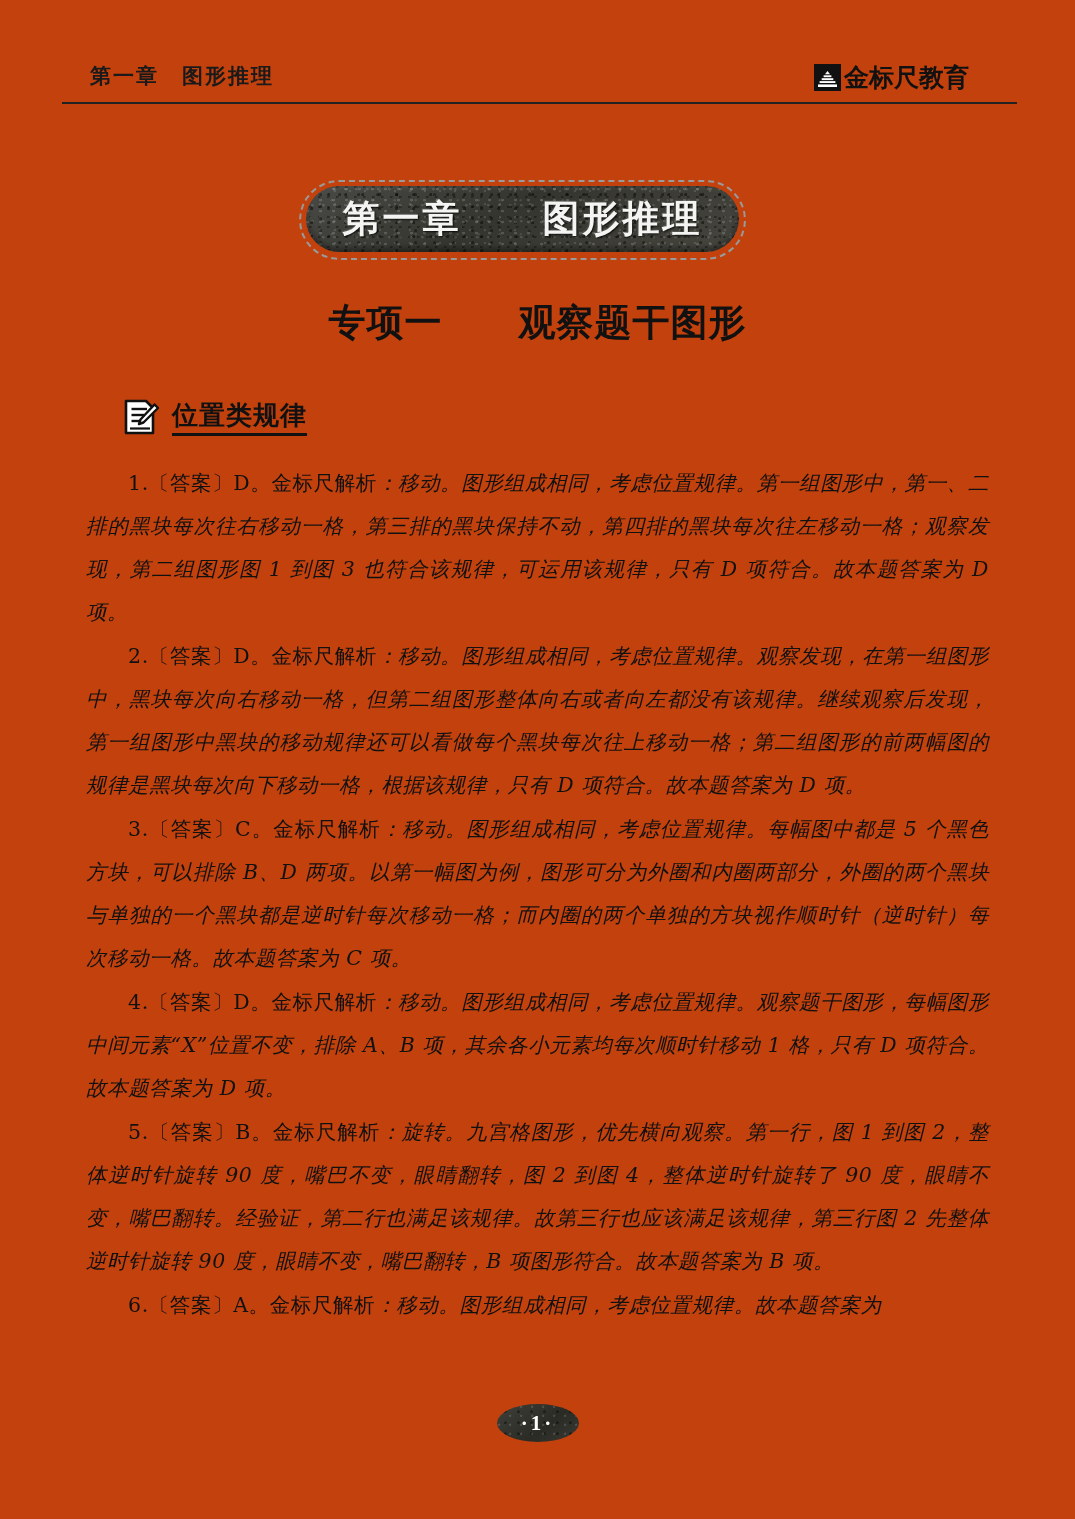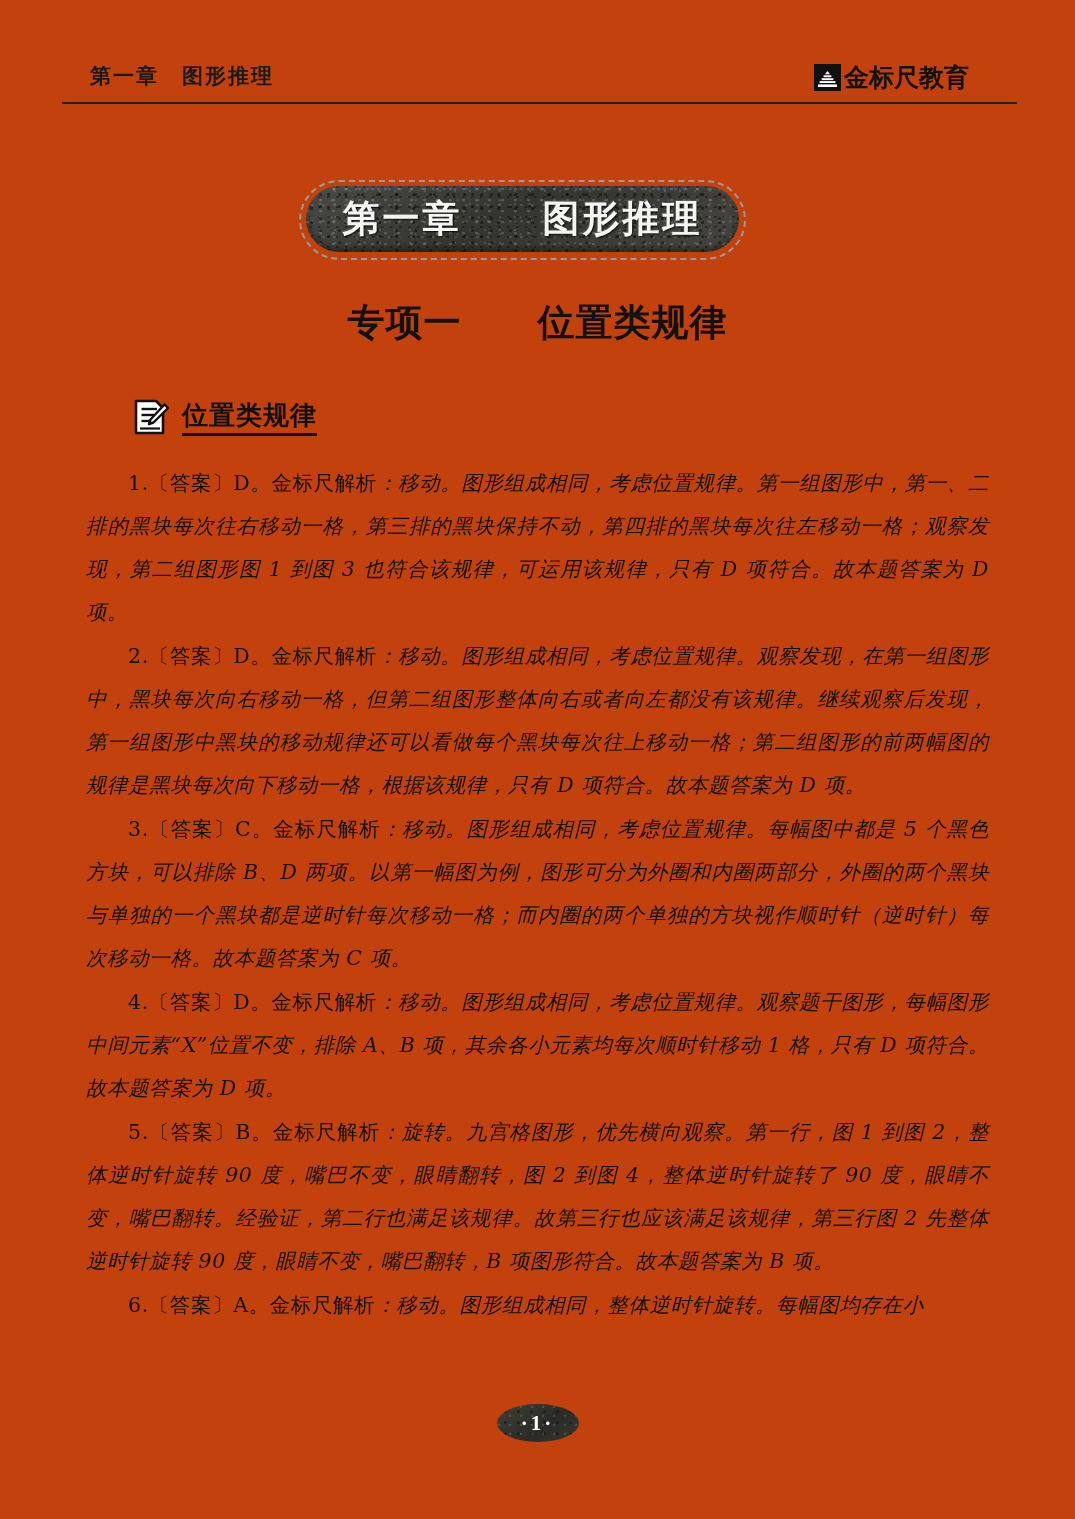--- a/index.html
+++ b/index.html
@@ -137,21 +137,21 @@
     font-size: 37px;
     font-weight: 700;
     letter-spacing: 1px;
     color: #111;
     white-space: pre;
   }
 
   
   .subsection {
     position: absolute;
-    left: 133px;
+    left: 123px;
     top: 398px;
     display: flex;
     align-items: flex-end;
   }
   .subsection-icon {
     width: 36px;
     height: 38px;
     margin-right: 13px;
     flex: none;
   }
@@ -248,21 +248,21 @@
     <div class="rh-rule"></div>
   </div>
 
   <div class="chapter-banner-wrap">
     <div class="banner-dash"></div>
     <div class="banner-body">
       <span class="banner-text">第一章　　图形推理</span>
     </div>
   </div>
 
-  <div class="section-title">专项一　　位置类规律</div>
+  <div class="section-title">专项一　　观察题干图形</div>
 
   <div class="subsection">
     <span class="subsection-icon">
       <svg width="36" height="38" viewBox="0 0 36 38" aria-hidden="true">
         <path d="M3 3 H23 L30 10 V35 H3 Z" fill="#fff" stroke="#111" stroke-width="2.6" stroke-linejoin="round"></path>
         <line x1="8.5" y1="11" x2="24" y2="11" stroke="#111" stroke-width="2.4"></line>
         <line x1="8.5" y1="17" x2="21" y2="17" stroke="#111" stroke-width="2.4"></line>
         <line x1="8.5" y1="23" x2="18" y2="23" stroke="#111" stroke-width="2.4"></line>
         <line x1="7" y1="30.5" x2="27" y2="30.5" stroke="#111" stroke-width="2.2"></line>
         <path d="M31.5 6.5 L35 10 L20.5 24.5 L16 26 L17.5 21.5 Z" fill="#fff" stroke="#111" stroke-width="2.4" stroke-linejoin="round"></path>
@@ -281,21 +281,21 @@
     <p class="para">
       <span class="plain">3.</span><b>〔答案〕</b><span class="plain">C</span><span class="plain">。</span><b>金标尺解析</b><span>：移动。图形组成相同，考虑位置规律。每幅图中都是 5 个黑色方块，可以排除 B、D 两项。以第一幅图为例，图形可分为外圈和内圈两部分，外圈的两个黑块与单独的一个黑块都是逆时针每次移动一格；而内圈的两个单独的方块视作顺时针（逆时针）每次移动一格。故本题答案为 C 项。</span>
     </p>
     <p class="para">
       <span class="plain">4.</span><b>〔答案〕</b><span class="plain">D</span><span class="plain">。</span><b>金标尺解析</b><span>：移动。图形组成相同，考虑位置规律。观察题干图形，每幅图形中间元素“X”位置不变，排除 A、B 项，其余各小元素均每次顺时针移动 1 格，只有 D 项符合。故本题答案为 D 项。</span>
     </p>
     <p class="para">
       <span class="plain">5.</span><b>〔答案〕</b><span class="plain">B</span><span class="plain">。</span><b>金标尺解析</b><span>：旋转。九宫格图形，优先横向观察。第一行，图 1 到图 2，整体逆时针旋转 90 度，嘴巴不变，眼睛翻转，图 2 到图 4，整体逆时针旋转了 90 度，眼睛不变，嘴巴翻转。经验证，第二行也满足该规律。故第三行也应该满足该规律，第三行图 2 先整体逆时针旋转 90 度，眼睛不变，嘴巴翻转，B 项图形符合。故本题答案为 B 项。</span>
     </p>
     <p class="para">
-      <span class="plain">6.</span><b>〔答案〕</b><span class="plain">A</span><span class="plain">。</span><b>金标尺解析</b><span>：移动。图形组成相同，整体逆时针旋转。每幅图均存在小</span>
+      <span class="plain">6.</span><b>〔答案〕</b><span class="plain">A</span><span class="plain">。</span><b>金标尺解析</b><span>：移动。图形组成相同，考虑位置规律。故本题答案为</span>
     </p>
   </div>
 
   <div class="page-number">
     <span class="page-number-pill">·1·</span>
   </div>
 
 </div>
 
 </body></html>

